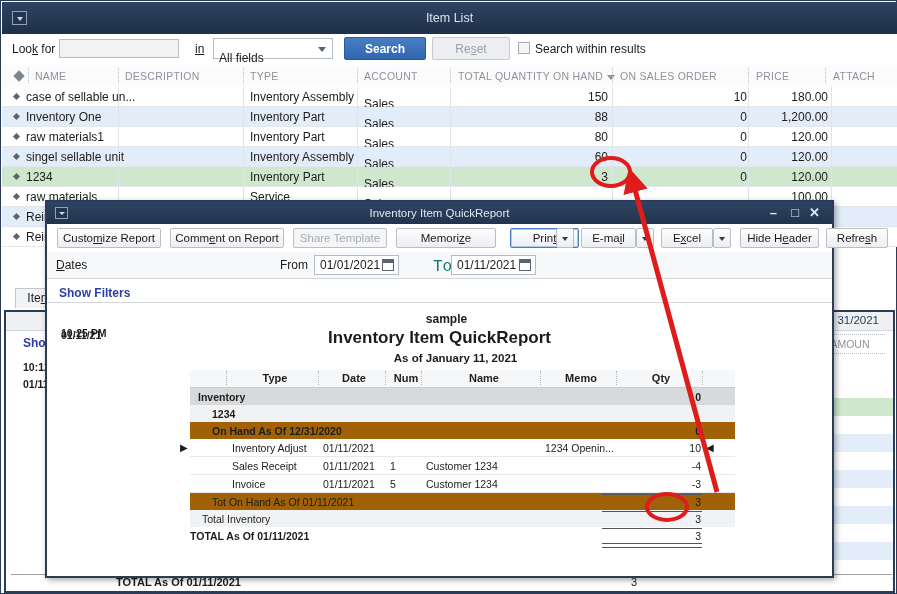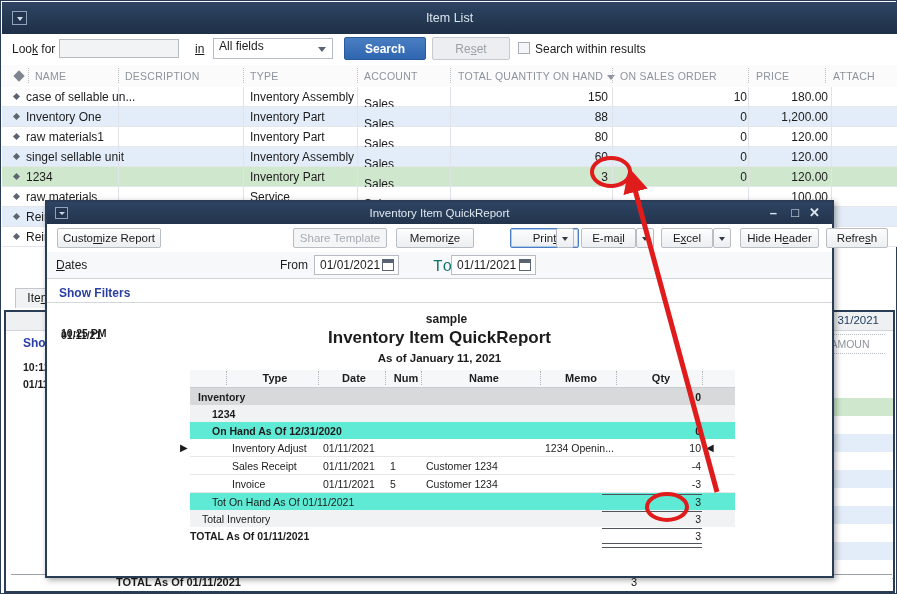--- a/index.html
+++ b/index.html
@@ -90,21 +90,21 @@
   .fields-select {
     position: absolute; left: 211px; top: 4px;
     width: 120px; height: 21px;
     border: 1px solid #b6bcc4;
     background: #ffffff;
     box-sizing: border-box;
     font-size: 12px;
     color: #1c1c1c;
   }
   .fields-select span.val {
-    position: absolute; left: 5px; top: 0;
+    position: absolute; left: 5px; top: 12px;
   }
   .fields-select .caret {
     position: absolute; right: 6px; top: 8px;
     width: 0; height: 0;
     border-left: 4px solid transparent;
     border-right: 4px solid transparent;
     border-top: 5px solid #5a6573;
   }
   .btn-search {
     position: absolute; left: 342px; top: 3px;
@@ -420,21 +420,21 @@
   .qr-hdr-sep {
     position: absolute; left: 0; top: 100px;
     width: 785px; height: 1px;
     background: #d3d6da;
   }
 
   .qr-time   { position: absolute; left: 14px; top: 110px; font-size: 10.5px; font-weight: bold; color: #1c1c1c; margin-top: 15px; }
   .qr-date   { position: absolute; left: 14px; top: 127px; font-size: 10.5px; font-weight: bold; color: #1c1c1c; }
   .qr-company{ position: absolute; left: 0; top: 110px; width: 799px; text-align: center; font-size: 12px; font-weight: bold; color: #1c1c1c; }
   .qr-rtitle { position: absolute; left: 0; top: 126px; width: 785px; text-align: center; font-size: 17px; font-weight: bold; color: #1c1c1c; }
-  .qr-rsub   { position: absolute; left: 0; top: 150px; width: 785px; text-align: center; font-size: 11.5px; font-weight: bold; color: #1c1c1c; }
+  .qr-rsub   { position: absolute; left: 0; top: 150px; width: 785px; text-align: center; font-size: 11.5px; font-weight: bold; color: #1c1c1c; padding-left: 16px; }
 
   
   .rt {
     position: absolute;
     left: 143px; top: 168px;
     width: 545px;
   }
   .rt-hdr {
     position: relative;
     height: 17px;
@@ -452,21 +452,21 @@
     border-left: 1px dotted #b0b5bc;
   }
   .rt-row {
     position: relative;
     height: 17px;
     font-size: 10.5px;
     color: #1c1c1c;
   }
   .rt-row.grey  { background: #d8d9da; }
   .rt-row.light { background: #f1f2f3; }
-  .rt-row.lighter { background: #5eead4; }
+  .rt-row.lighter { background: #a16207; }
   .rt-row.white { background: #ffffff; border-bottom: 1px solid #e6e8ea; }
   .rt-row .lbl  { position: absolute; top: 3px; font-weight: bold; }
   .rt-row .type { position: absolute; left: 42px; top: 3px; }
   .rt-row .date { position: absolute; left: 133px; top: 3px; }
   .rt-row .num  { position: absolute; left: 200px; top: 3px; }
   .rt-row .name { position: absolute; left: 236px; top: 3px; }
   .rt-row .memo { position: absolute; left: 355px; top: 3px; }
   .rt-row .qty  { position: absolute; left: 430px; top: 3px; width: 81px; text-align: right; }
   .rt-row .qty.bold { font-weight: bold; }
   .rt-row .ruler {
@@ -695,22 +695,23 @@
     <div class="qr-title">
       <div class="qr-sysmenu"></div>
       <div class="qr-title-text">Inventory Item QuickReport</div>
       <div class="qr-wbtn qr-min">–</div>
       <div class="qr-wbtn qr-max">□</div>
       <div class="qr-wbtn qr-close">✕</div>
     </div>
 
     <div class="qr-toolbar">
       <div class="qbtn" style="left:10px;  width:104px;">Custo<u>m</u>ize Report</div>
+      <div class="qbtn" style="left:123px; width:114px;">Comm<u>e</u>nt on Report</div>
       <div class="qbtn disabled" style="left:246px; width:94px;">Share Template</div>
-      <div class="qbtn" style="left:349px; width:78px;">Memori<u>z</u>e</div>
+      <div class="qbtn" style="left:349px; width:100px;">Memori<u>z</u>e</div>
       <div class="qbtn focus" style="left:463px; width:69px;">Prin<u>t</u></div>
       <div class="qsplit" style="left:509px;"></div>
       <div class="qbtn" style="left:534px; width:55px;">E-ma<u>i</u>l</div>
       <div class="qsplit" style="left:589px;"></div>
       <div class="qbtn" style="left:614px; width:52px;">E<u>x</u>cel</div>
       <div class="qsplit" style="left:666px;"></div>
       <div class="qbtn" style="left:693px; width:79px;">Hide H<u>e</u>ader</div>
       <div class="qbtn" style="left:779px; width:62px;">Refre<u>s</u>h</div>
     </div>
 

